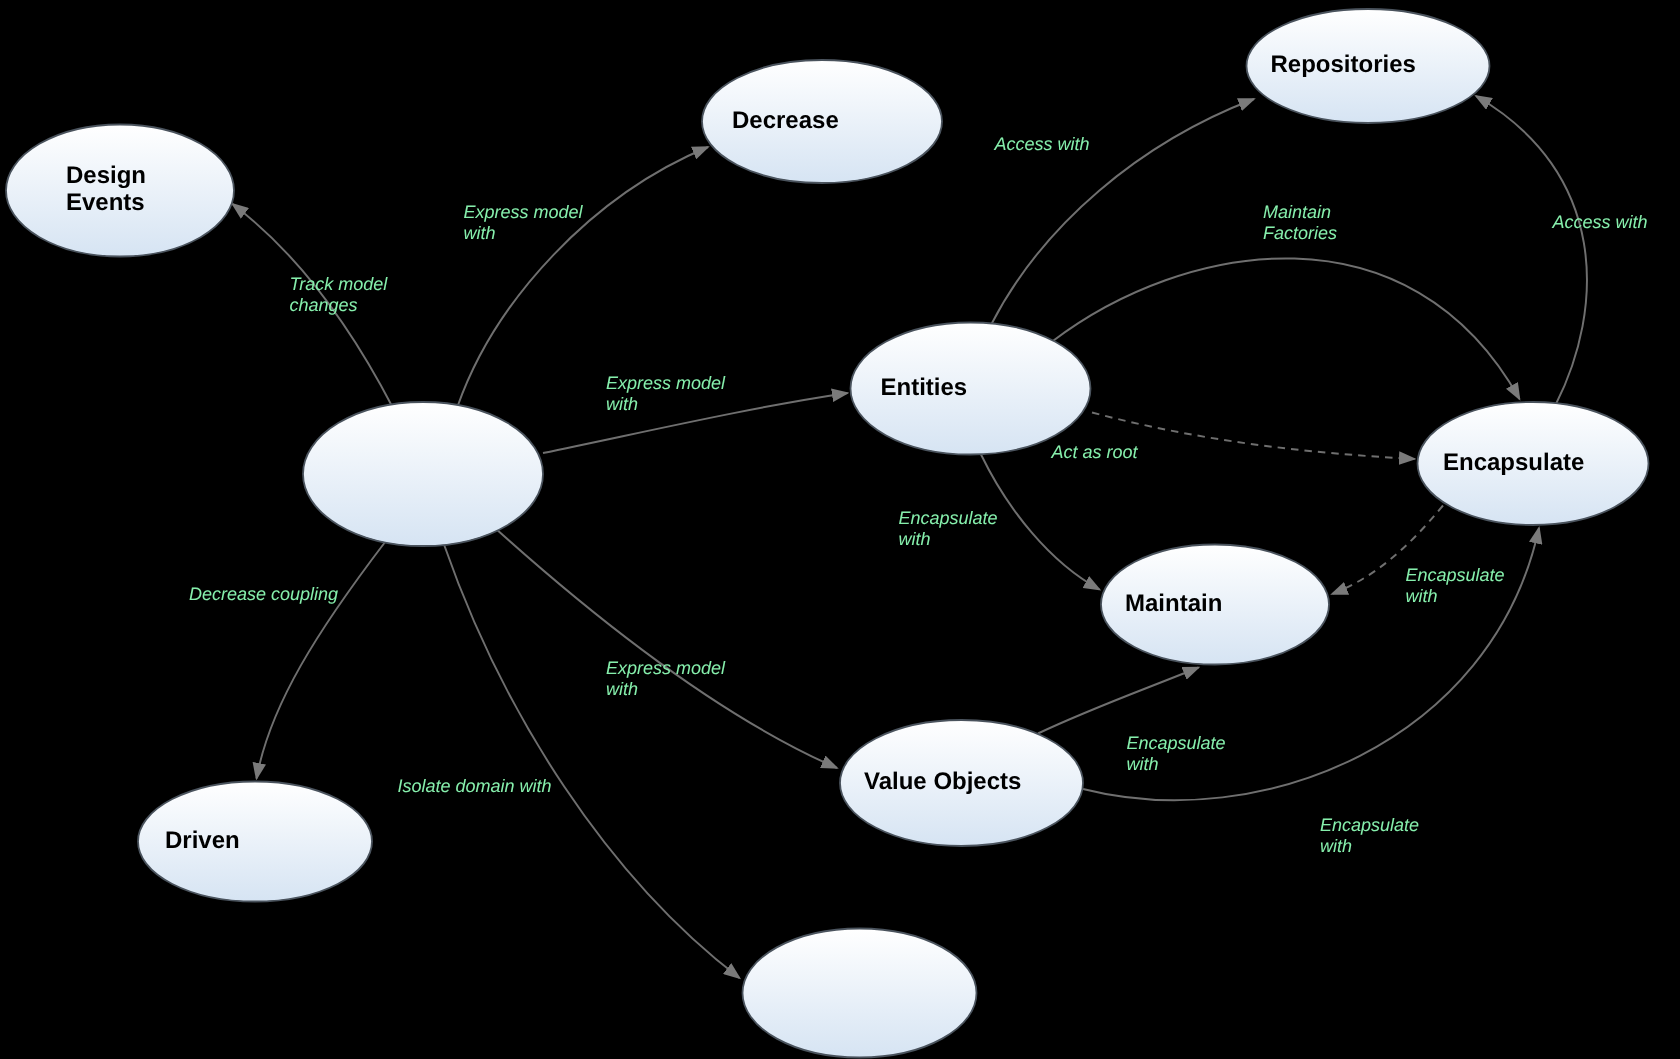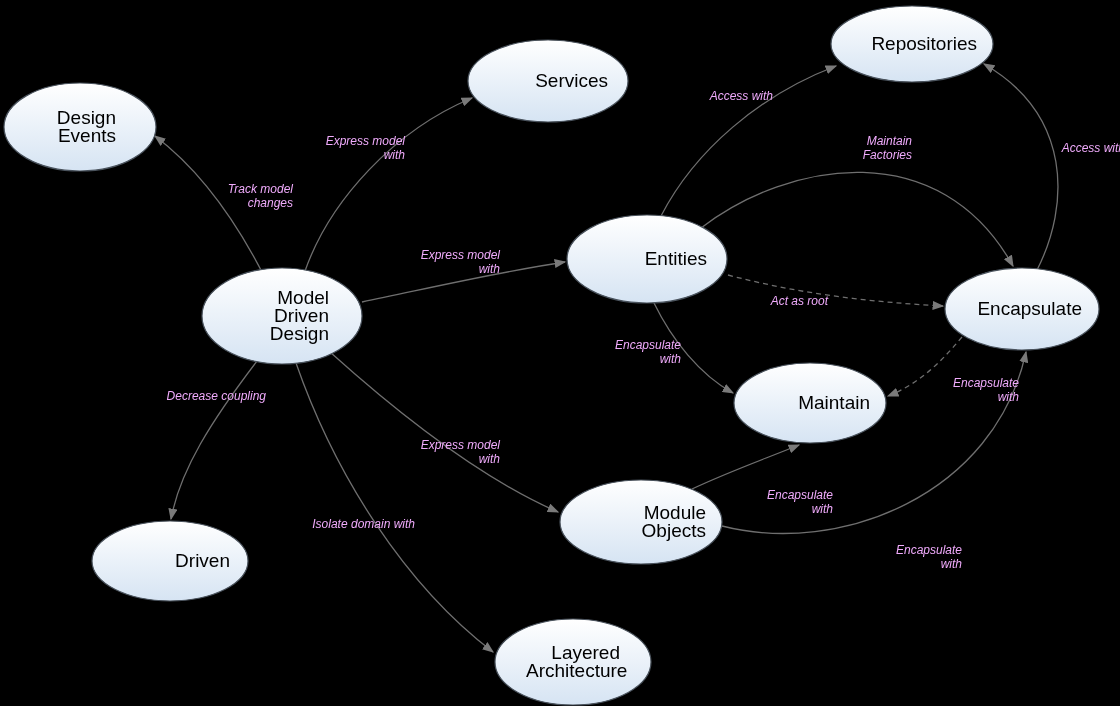--- a/index.html
+++ b/index.html
@@ -7,34 +7,34 @@
     position:relative;
     width:1120px;height:706px;
     background:#000;
     overflow:hidden;
     font-family:"Liberation Sans", sans-serif;
   }
   #stage svg{position:absolute;left:0;top:0;}
   .node-label{
     position:absolute;
     transform:translate(-50%,-50%);
-    text-align:right;
-    font-weight:normal;
-    font-size:19px;
+    text-align:left;
+    font-weight:bold;
+    font-size:16px;
     line-height:18px;
     color:#000;
   }
   .edge-label{
     position:absolute;
     transform:translate(-50%,-50%);
-    text-align:right;
+    text-align:left;
     font-style:italic;
     font-size:12px;
     line-height:14px;
-    color:#f0abfc;
+    color:#86efac;
   }
 </style>
 </head>
 <body>
 
 <div id="stage">
 
   <svg width="1120" height="706" viewBox="0 0 1120 706">
     <defs>
       <linearGradient id="nodeGrad" x1="0" y1="0" x2="0" y2="1">
@@ -71,38 +71,36 @@
       <ellipse cx="647" cy="259" rx="80" ry="44"></ellipse>
       <ellipse cx="1022" cy="309" rx="77" ry="41"></ellipse>
       <ellipse cx="810" cy="403" rx="76" ry="40"></ellipse>
       <ellipse cx="170" cy="561" rx="78" ry="40"></ellipse>
       <ellipse cx="641" cy="522" rx="81" ry="42"></ellipse>
       <ellipse cx="573" cy="662" rx="78" ry="43"></ellipse>
     </g>
   </svg>
 
   <div class="node-label" style="left:80px;top:127px;width:72px">Design Events</div>
-  <div class="node-label" style="left:548px;top:81px;width:120px">Services</div>
+  <div class="node-label" style="left:548px;top:81px;width:120px">Decrease</div>
   <div class="node-label" style="left:912px;top:44px;width:130px">Repositories</div>
-  <div class="node-label" style="left:282px;top:316px;width:94px">Model Driven Design</div>
   <div class="node-label" style="left:647px;top:259px;width:120px">Entities</div>
   <div class="node-label" style="left:1022px;top:309px;width:120px">Encapsulate</div>
   <div class="node-label" style="left:810px;top:403px;width:120px">Maintain</div>
   <div class="node-label" style="left:170px;top:561px;width:120px">Driven</div>
-  <div class="node-label" style="left:641px;top:522px;width:130px">Module Objects</div>
-  <div class="node-label" style="left:573px;top:662px;width:94px">Layered Architecture</div>
+  <div class="node-label" style="left:641px;top:522px;width:130px">Value Objects</div>
 
   <div class="edge-label" style="left:243px;top:196px;width:100px">Track model changes</div>
   <div class="edge-label" style="left:357px;top:148px;width:96px">Express model with</div>
   <div class="edge-label" style="left:452px;top:262px;width:96px">Express model with</div>
   <div class="edge-label" style="left:452px;top:452px;width:96px">Express model with</div>
   <div class="edge-label" style="left:196px;top:396px;width:140px">Decrease coupling</div>
   <div class="edge-label" style="left:340px;top:524px;width:150px">Isolate domain with</div>
   <div class="edge-label" style="left:718px;top:96px;width:110px">Access with</div>
   <div class="edge-label" style="left:1080px;top:148px;width:90px">Access with</div>
   <div class="edge-label" style="left:877px;top:148px;width:70px">Maintain Factories</div>
-  <div class="edge-label" style="left:773px;top:301px;width:110px">Act as root</div>
+  <div class="edge-label" style="left:756px;top:301px;width:110px">Act as root</div>
   <div class="edge-label" style="left:640px;top:352px;width:82px">Encapsulate with</div>
   <div class="edge-label" style="left:978px;top:390px;width:82px">Encapsulate with</div>
   <div class="edge-label" style="left:792px;top:502px;width:82px">Encapsulate with</div>
   <div class="edge-label" style="left:921px;top:557px;width:82px">Encapsulate with</div>
 
 </div>
 
 </body></html>

